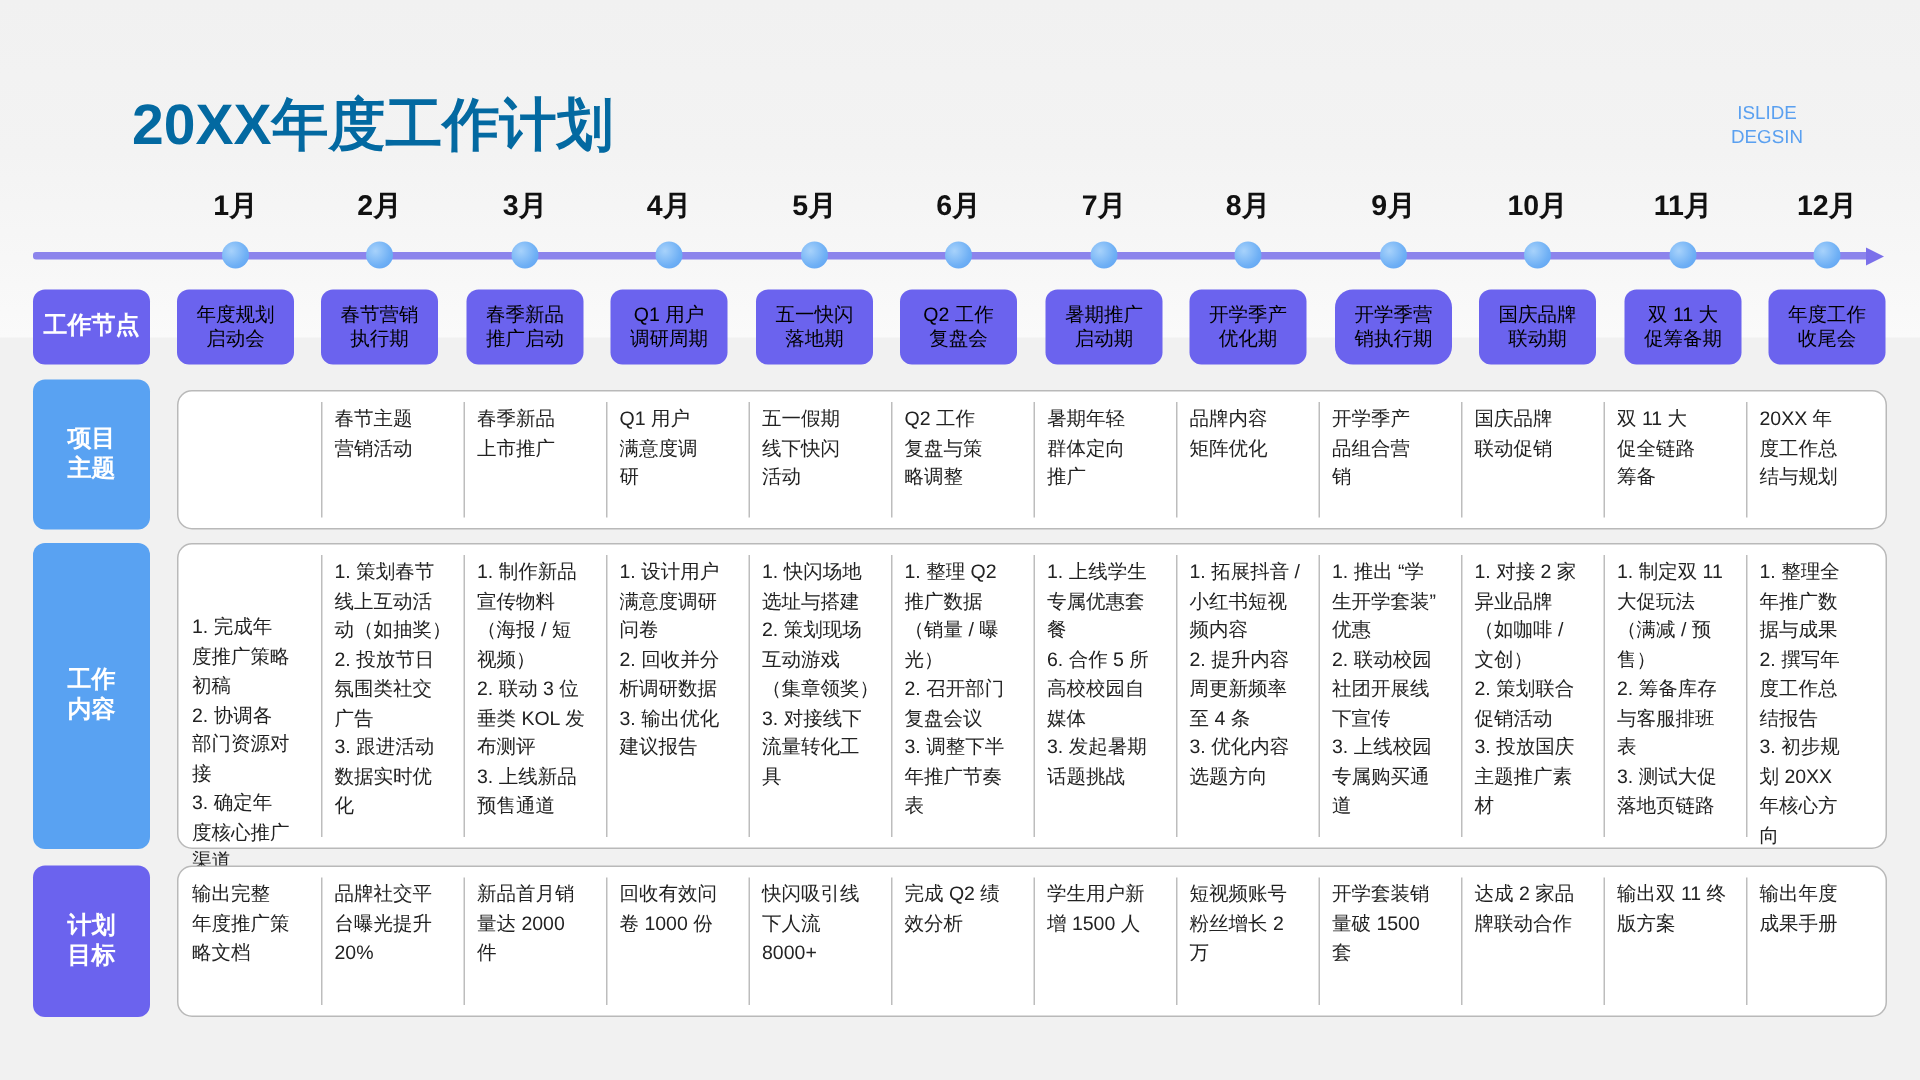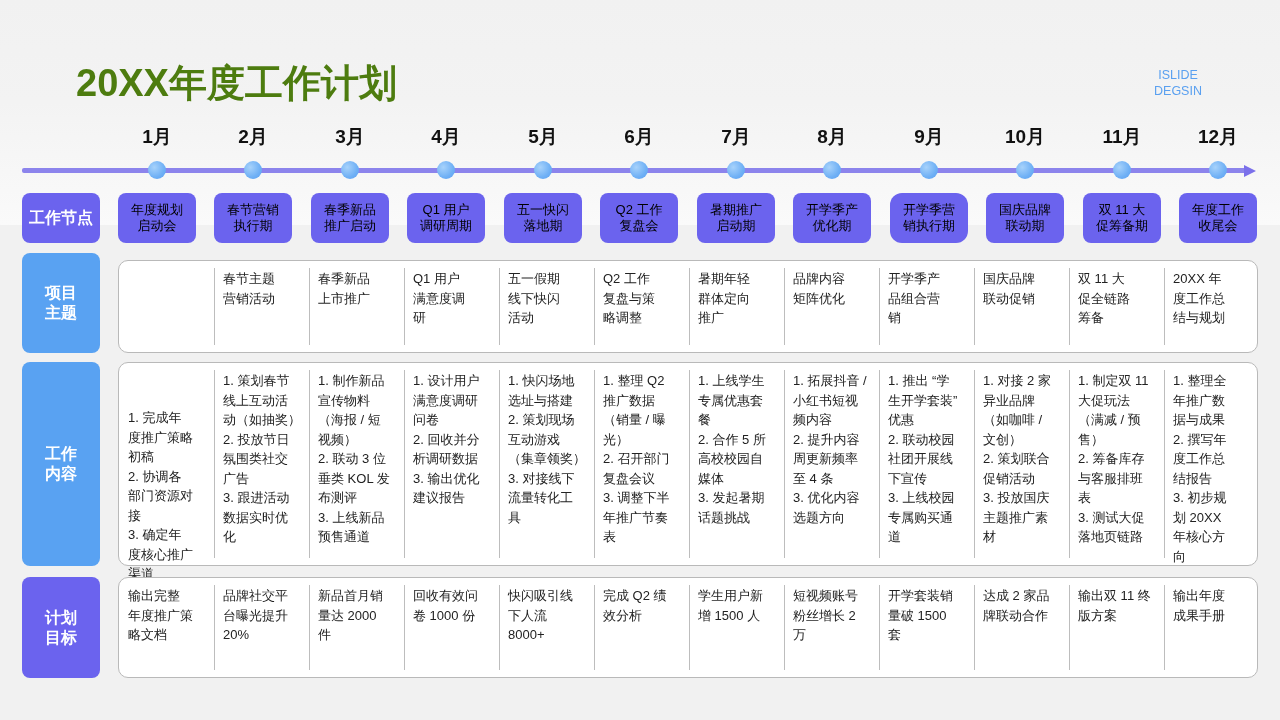--- a/index.html
+++ b/index.html
@@ -9,22 +9,22 @@
       background: linear-gradient(180deg, #f1f1f1 0%, #f6f6f6 30%, #ffffff 30%, #f1f1f1 30.5%, #f1f1f1 100%);
       background: #f1f1f1;
       position: relative;
       color: #222;
     }
     .top-band {
       position: absolute; left: 0; top: 0; width: 1280px; height: 225px;
       background: linear-gradient(180deg, #f1f1f1 0%, #f3f3f3 45%, #fafafa 100%);
     }
     .title {
-      position: absolute; left: 76px; top: 58px;
-      font-size: 38px; font-weight: bold; color: #4d7c0f; letter-spacing: 0px;
+      position: absolute; left: 88px; top: 58px;
+      font-size: 38px; font-weight: bold; color: #0369a1; letter-spacing: 0px;
     }
     .brand {
       position: absolute; left: 1148px; top: 67px; width: 60px;
       font-size: 12.5px; color: #5aa0f0; line-height: 16px; text-align: center;
     }
     .months {
       position: absolute; left: 0; top: 124px; width: 1280px; height: 24px;
     }
     .month {
       position: absolute; width: 60px; margin-left: -30px; text-align: center;
@@ -279,21 +279,21 @@
 复盘会议
 3. 调整下半
 年推广节奏
 表</div>
     </div>
     <div class="sep" style="left: 475px;"></div>
     <div class="cell" style="left: 570px; width: 95px;">
       <div class="txt">1. 上线学生
 专属优惠套
 餐
-2. 合作 5 所
+6. 合作 5 所
 高校校园自
 媒体
 3. 发起暑期
 话题挑战</div>
     </div>
     <div class="sep" style="left: 570px;"></div>
     <div class="cell" style="left: 665px; width: 95px;">
       <div class="txt">1. 拓展抖音 /
 小红书短视
 频内容

